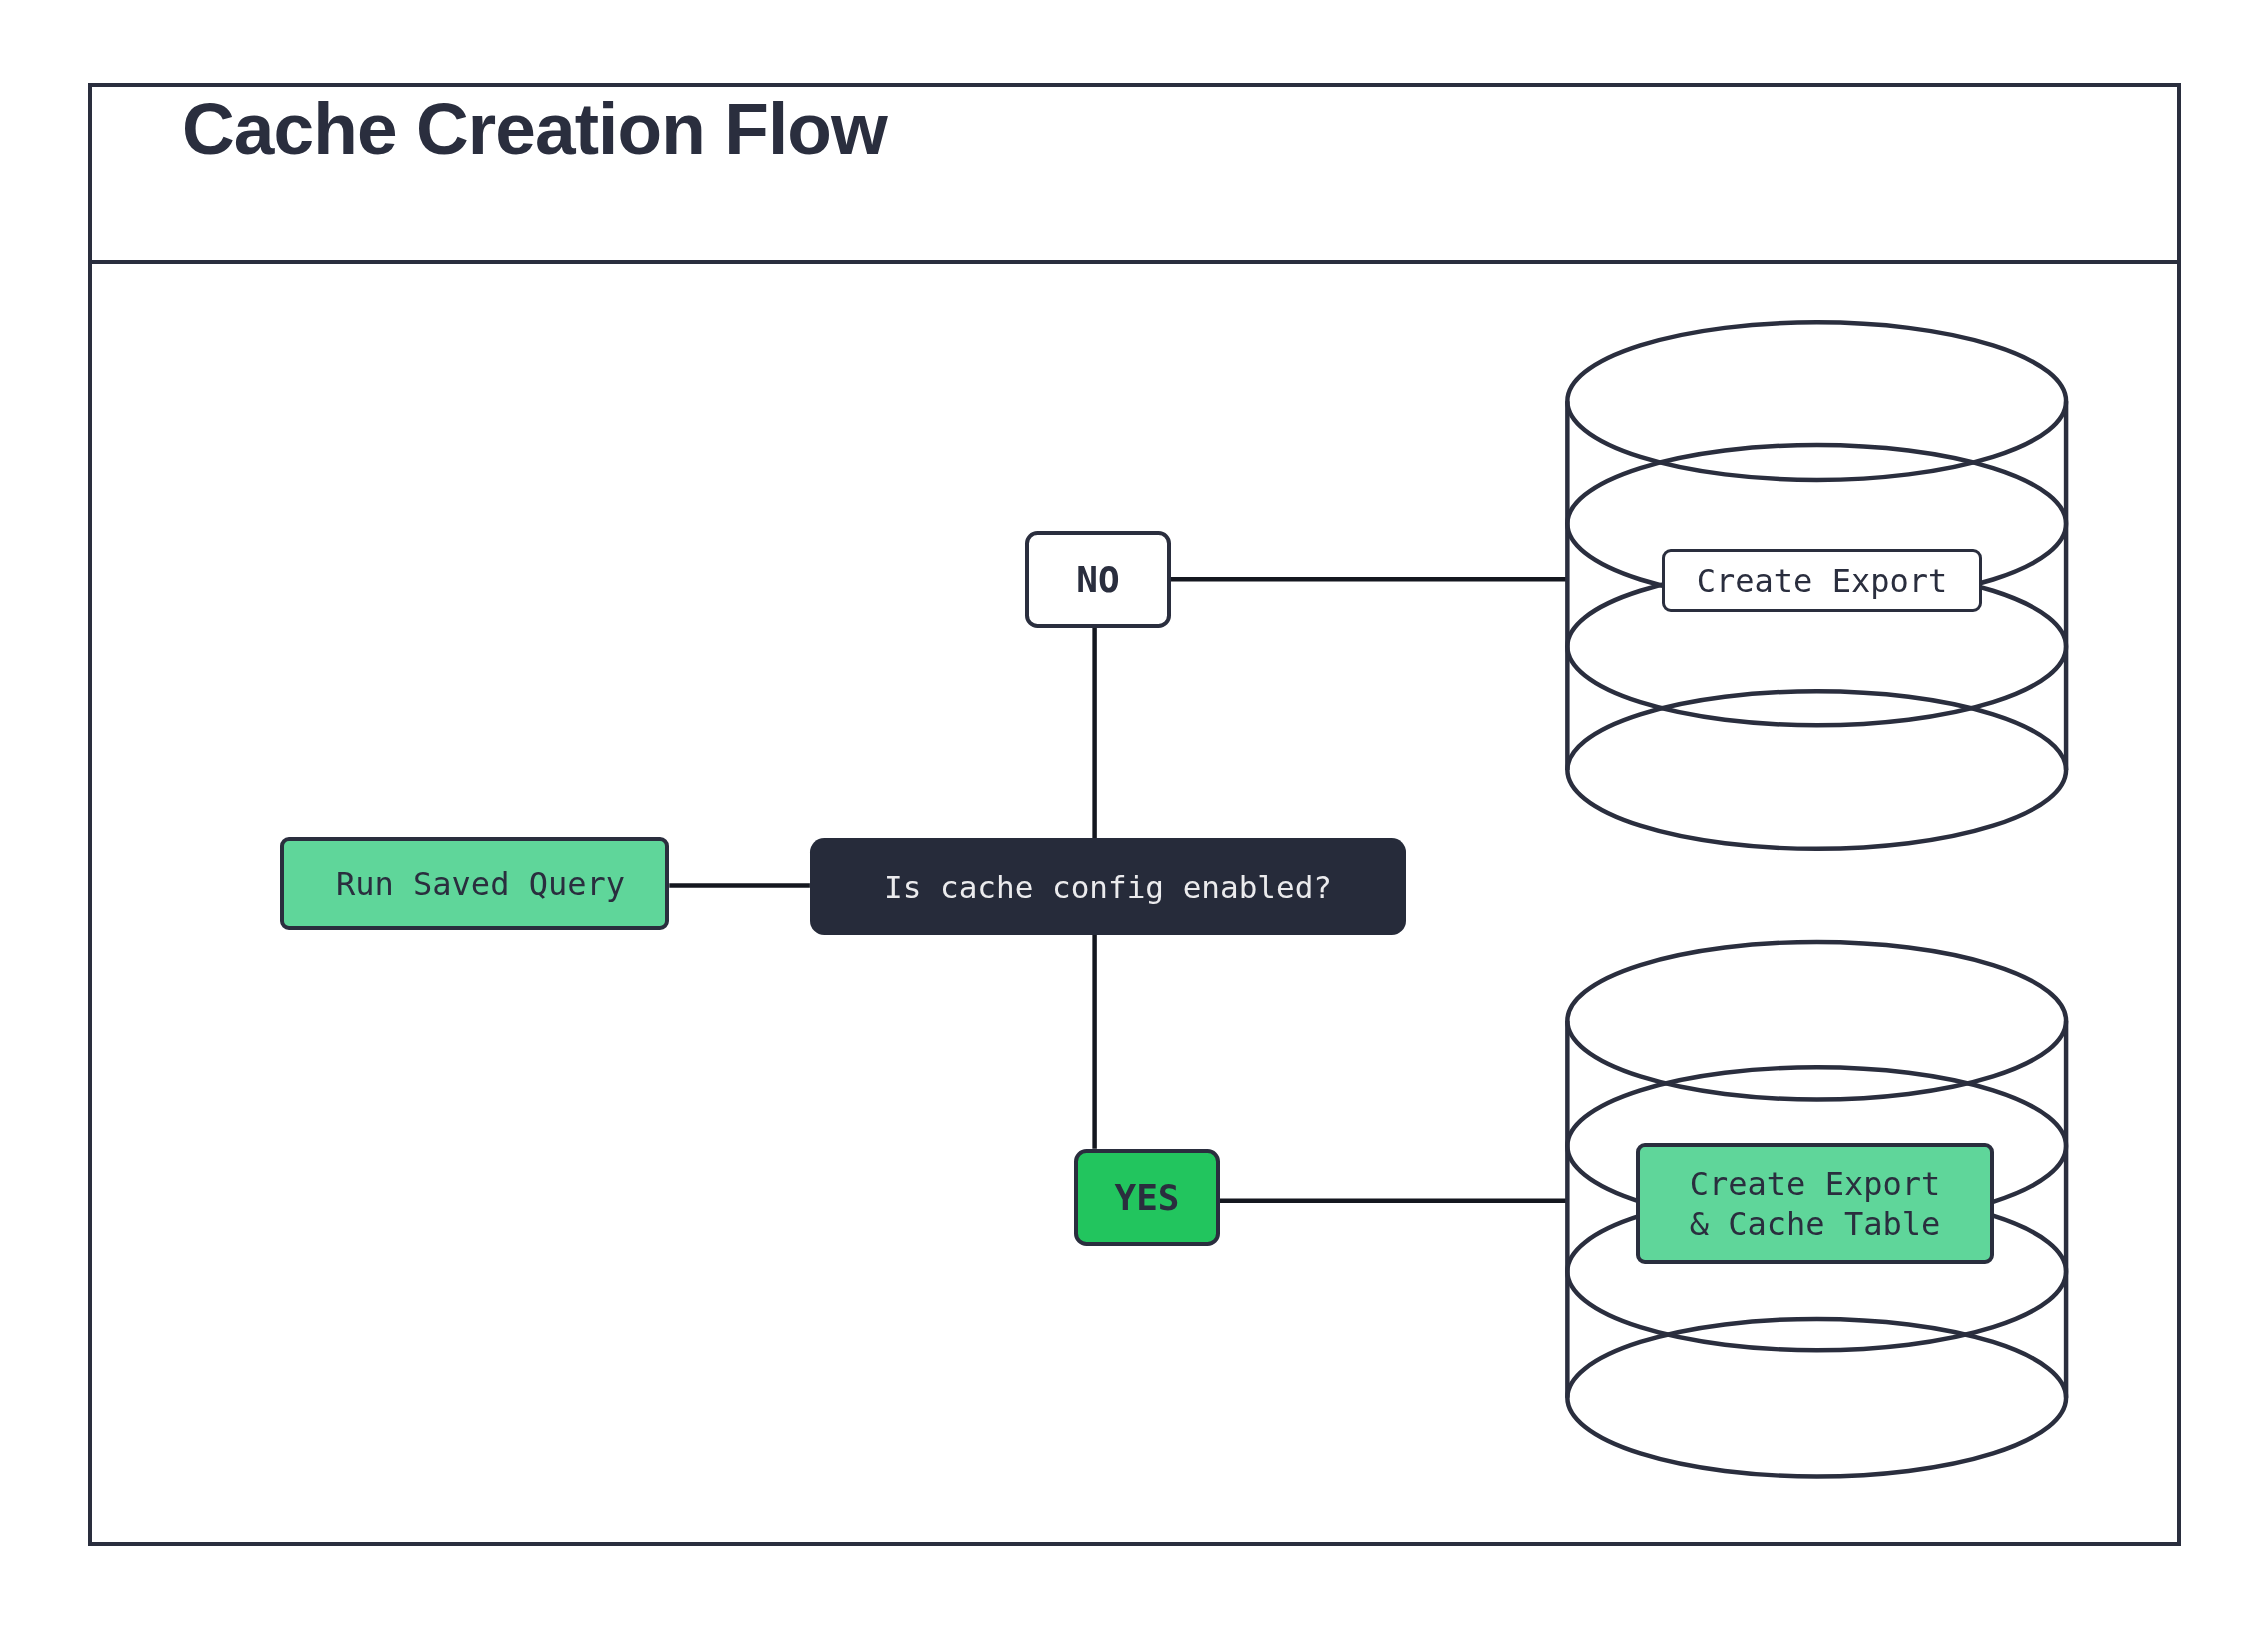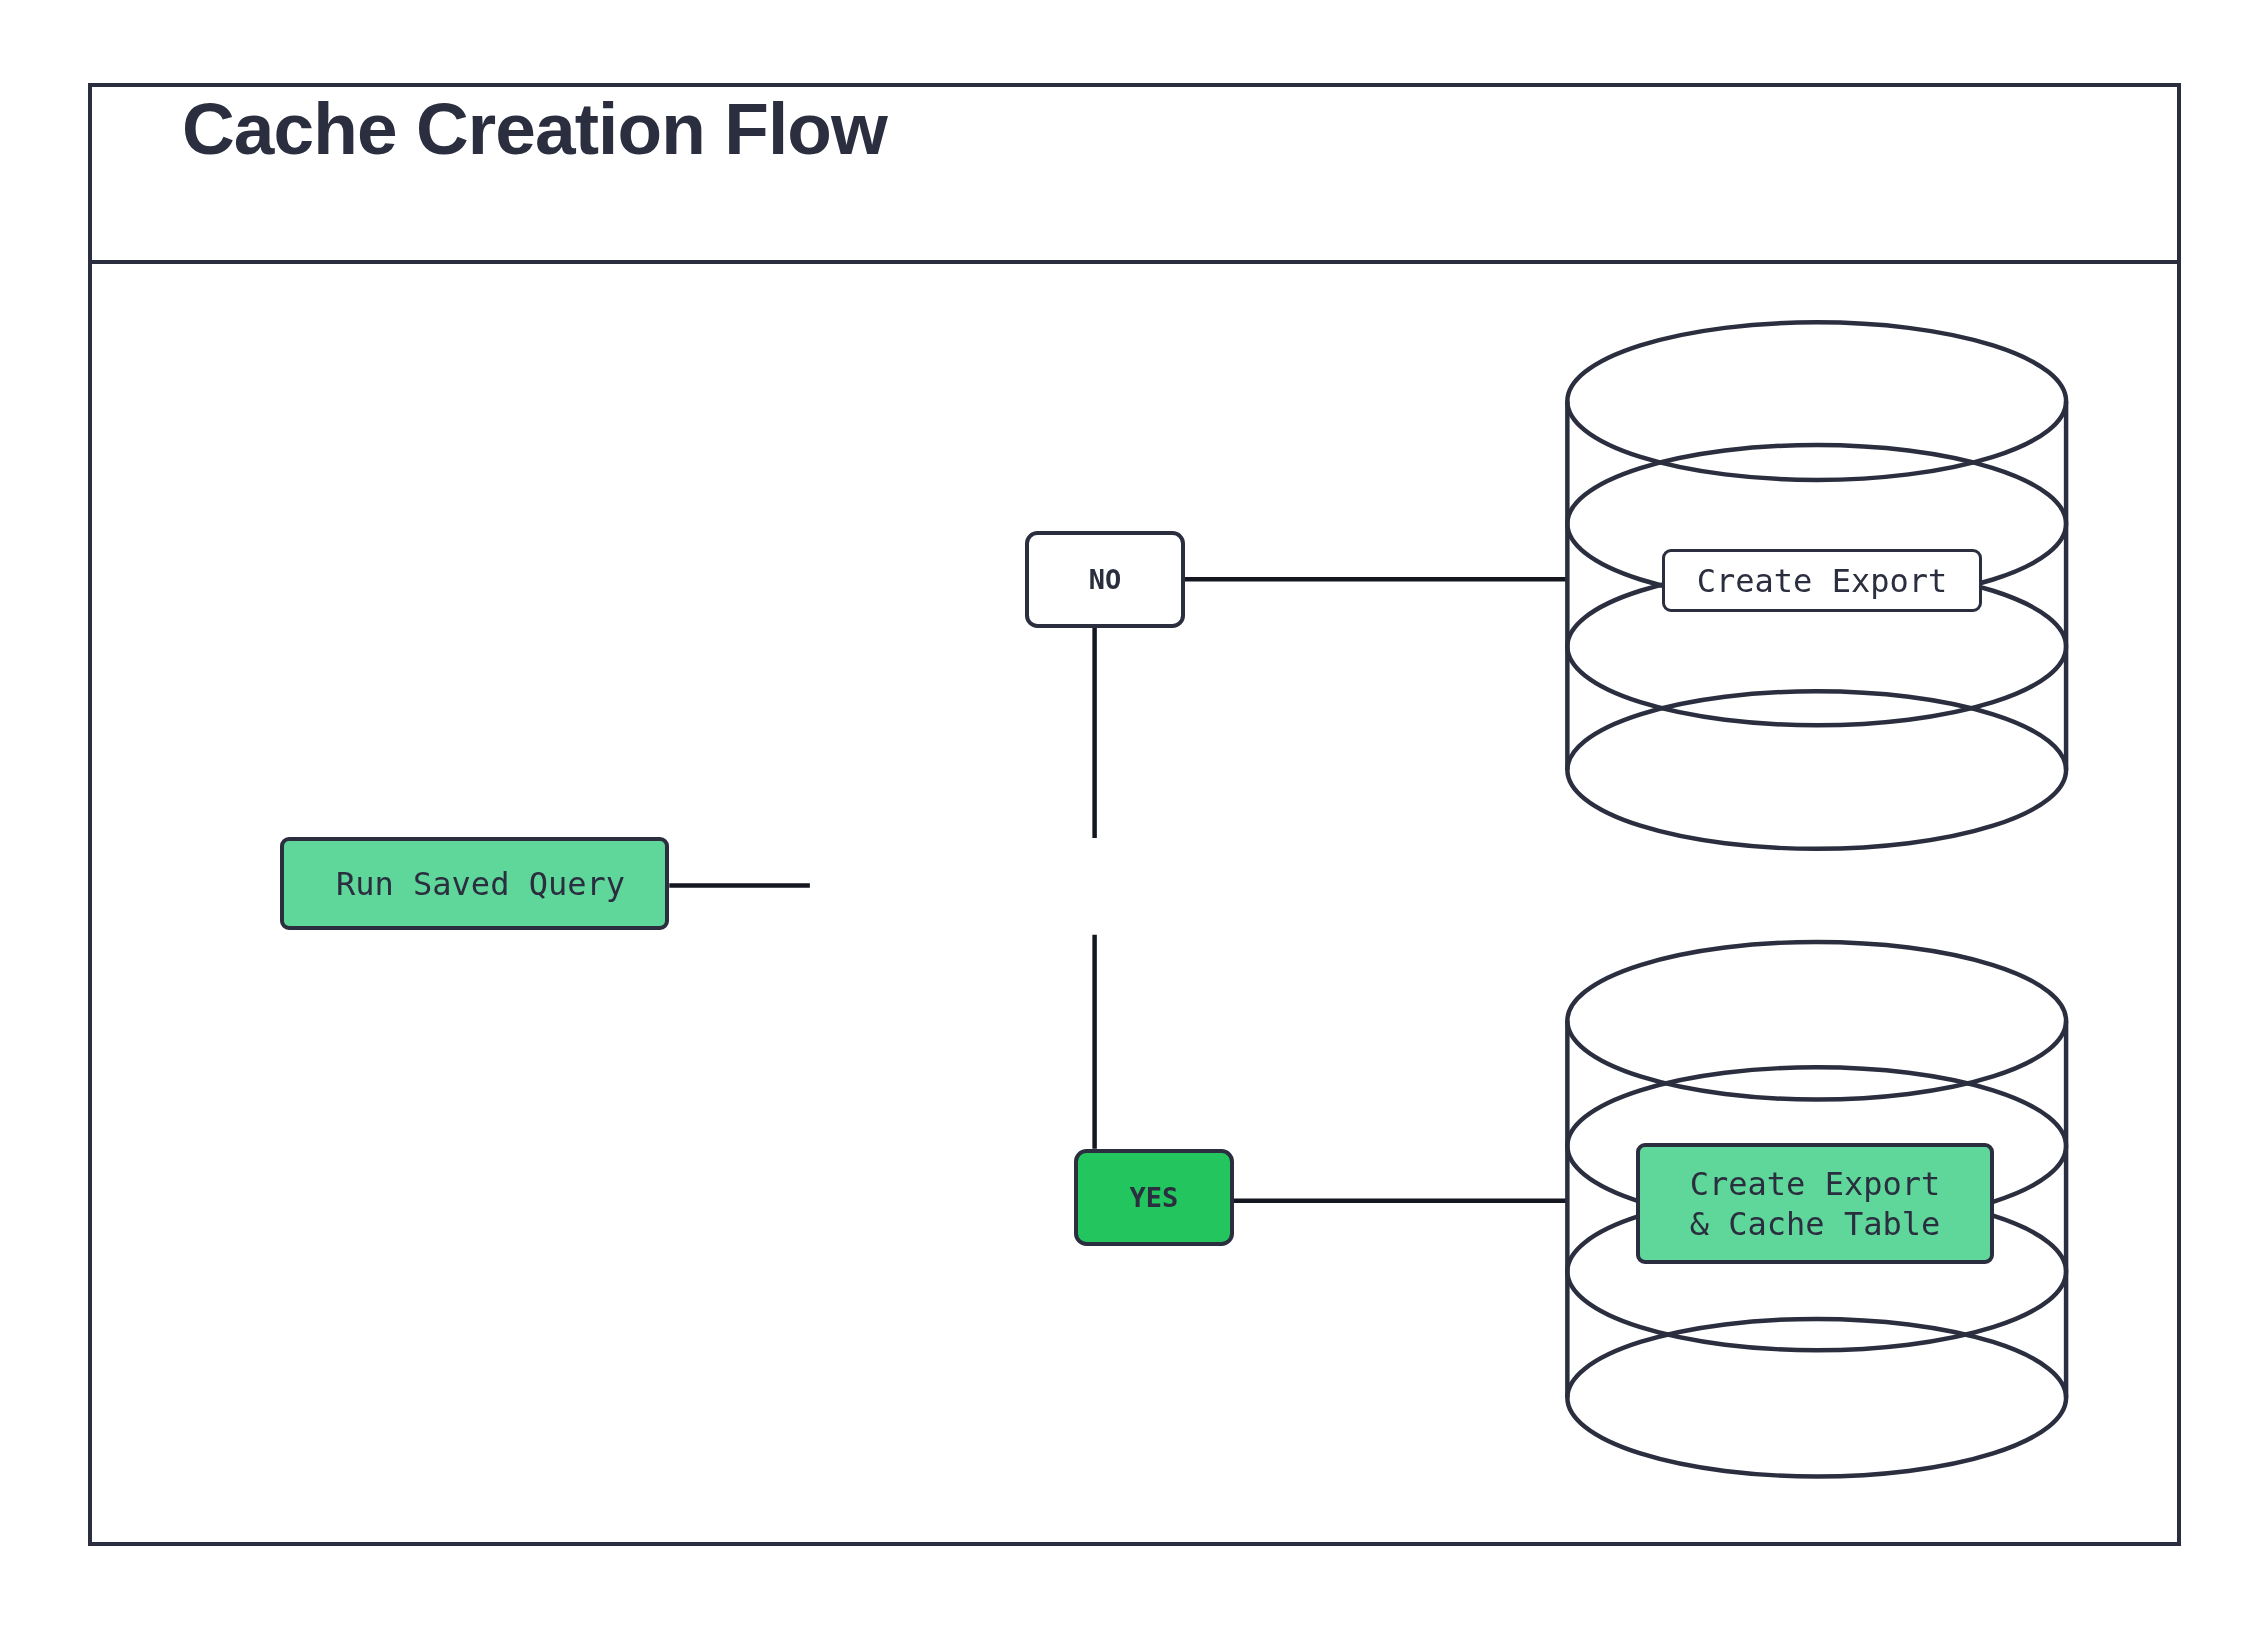--- a/index.html
+++ b/index.html
@@ -78,24 +78,24 @@
     padding-left: 12px;
   }
   .node-decision {
     left: 810px; top: 838px; width: 596px; height: 97px;
     background: #262B3A;
     border-radius: 14.3px;
     color: #EBEBED;
     font-size: 31px;
   }
   .node-branch {
-    width: 160px; height: 97px;
+    width: 146px; height: 97px;
     border: 4.5px solid #2A2E3E;
     border-radius: 12.5px;
-    font-size: 27px;
+    font-size: 36px;
     font-weight: bold;
   }
   .node-branch-no {
     left: 1025px; top: 531px;
     background: #FFFFFF;
   }
   .node-branch-yes {
     left: 1074px; top: 1149px;
     background: #22c55e;
   }
@@ -150,20 +150,23 @@
       <ellipse class="db-shape" cx="2028.5" cy="1420" rx="278.5" ry="88"></ellipse>
       <ellipse class="db-shape" cx="2028.5" cy="1280" rx="278.5" ry="88"></ellipse>
       <ellipse class="db-shape" cx="2028.5" cy="1140" rx="278.5" ry="88"></ellipse>
     </g>
   </svg>
 
   <div class="node node-start">
     <span>Run Saved Query</span>
   </div>
 
+  <div class="node node-decision">
+    <span>Is cache config enabled?</span>
+  </div>
 
   <div class="node node-branch node-branch-no">
     <span>NO</span>
   </div>
 
   <div class="node node-branch node-branch-yes">
     <span>YES</span>
   </div>
 
   <div class="node node-db-label">

